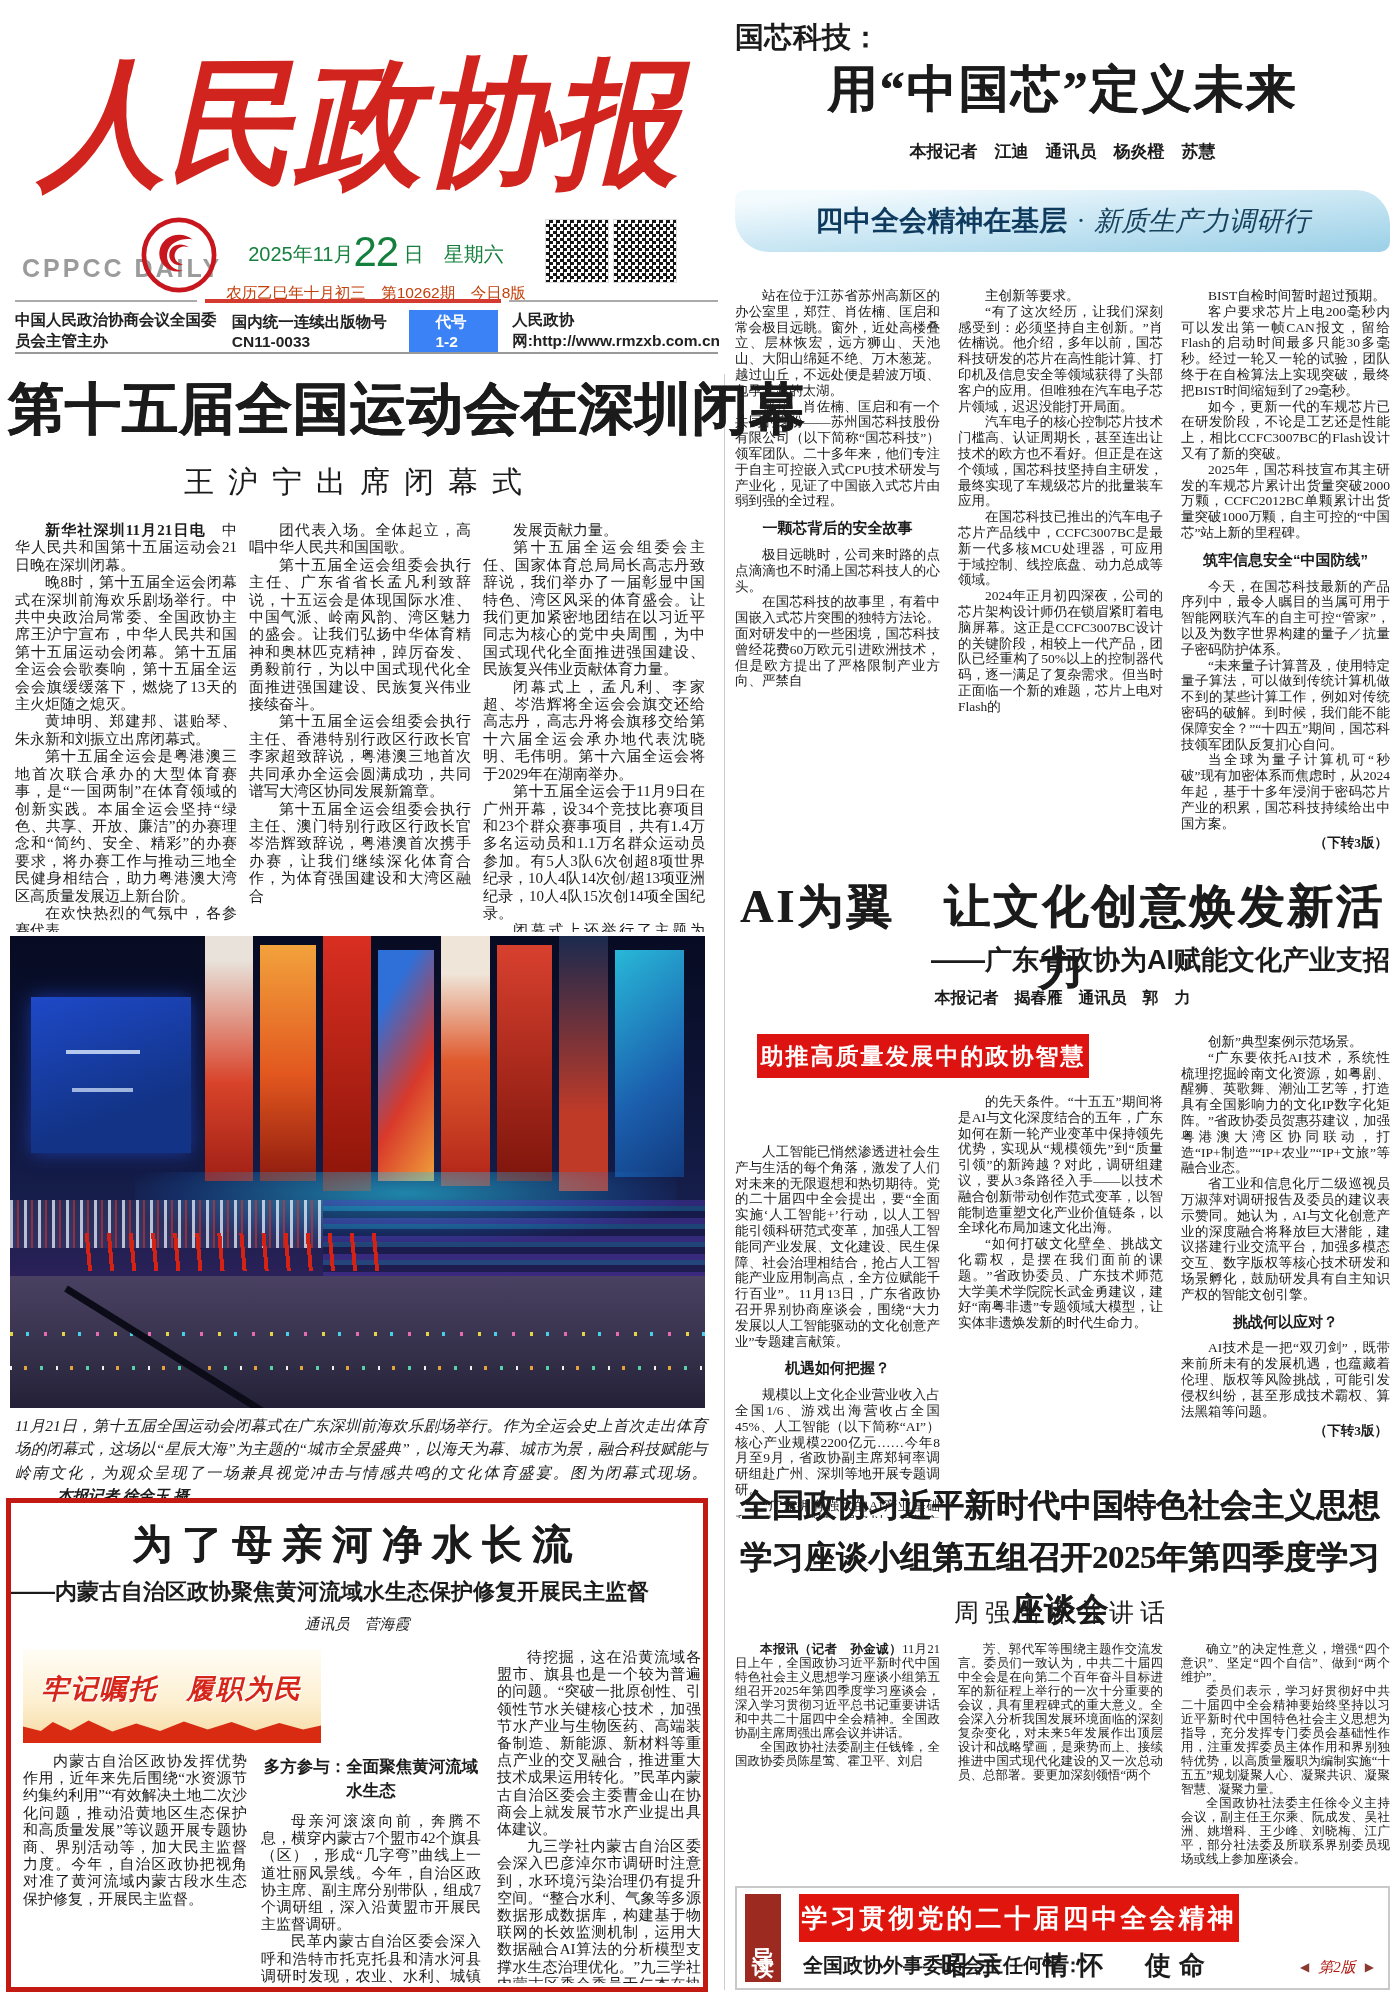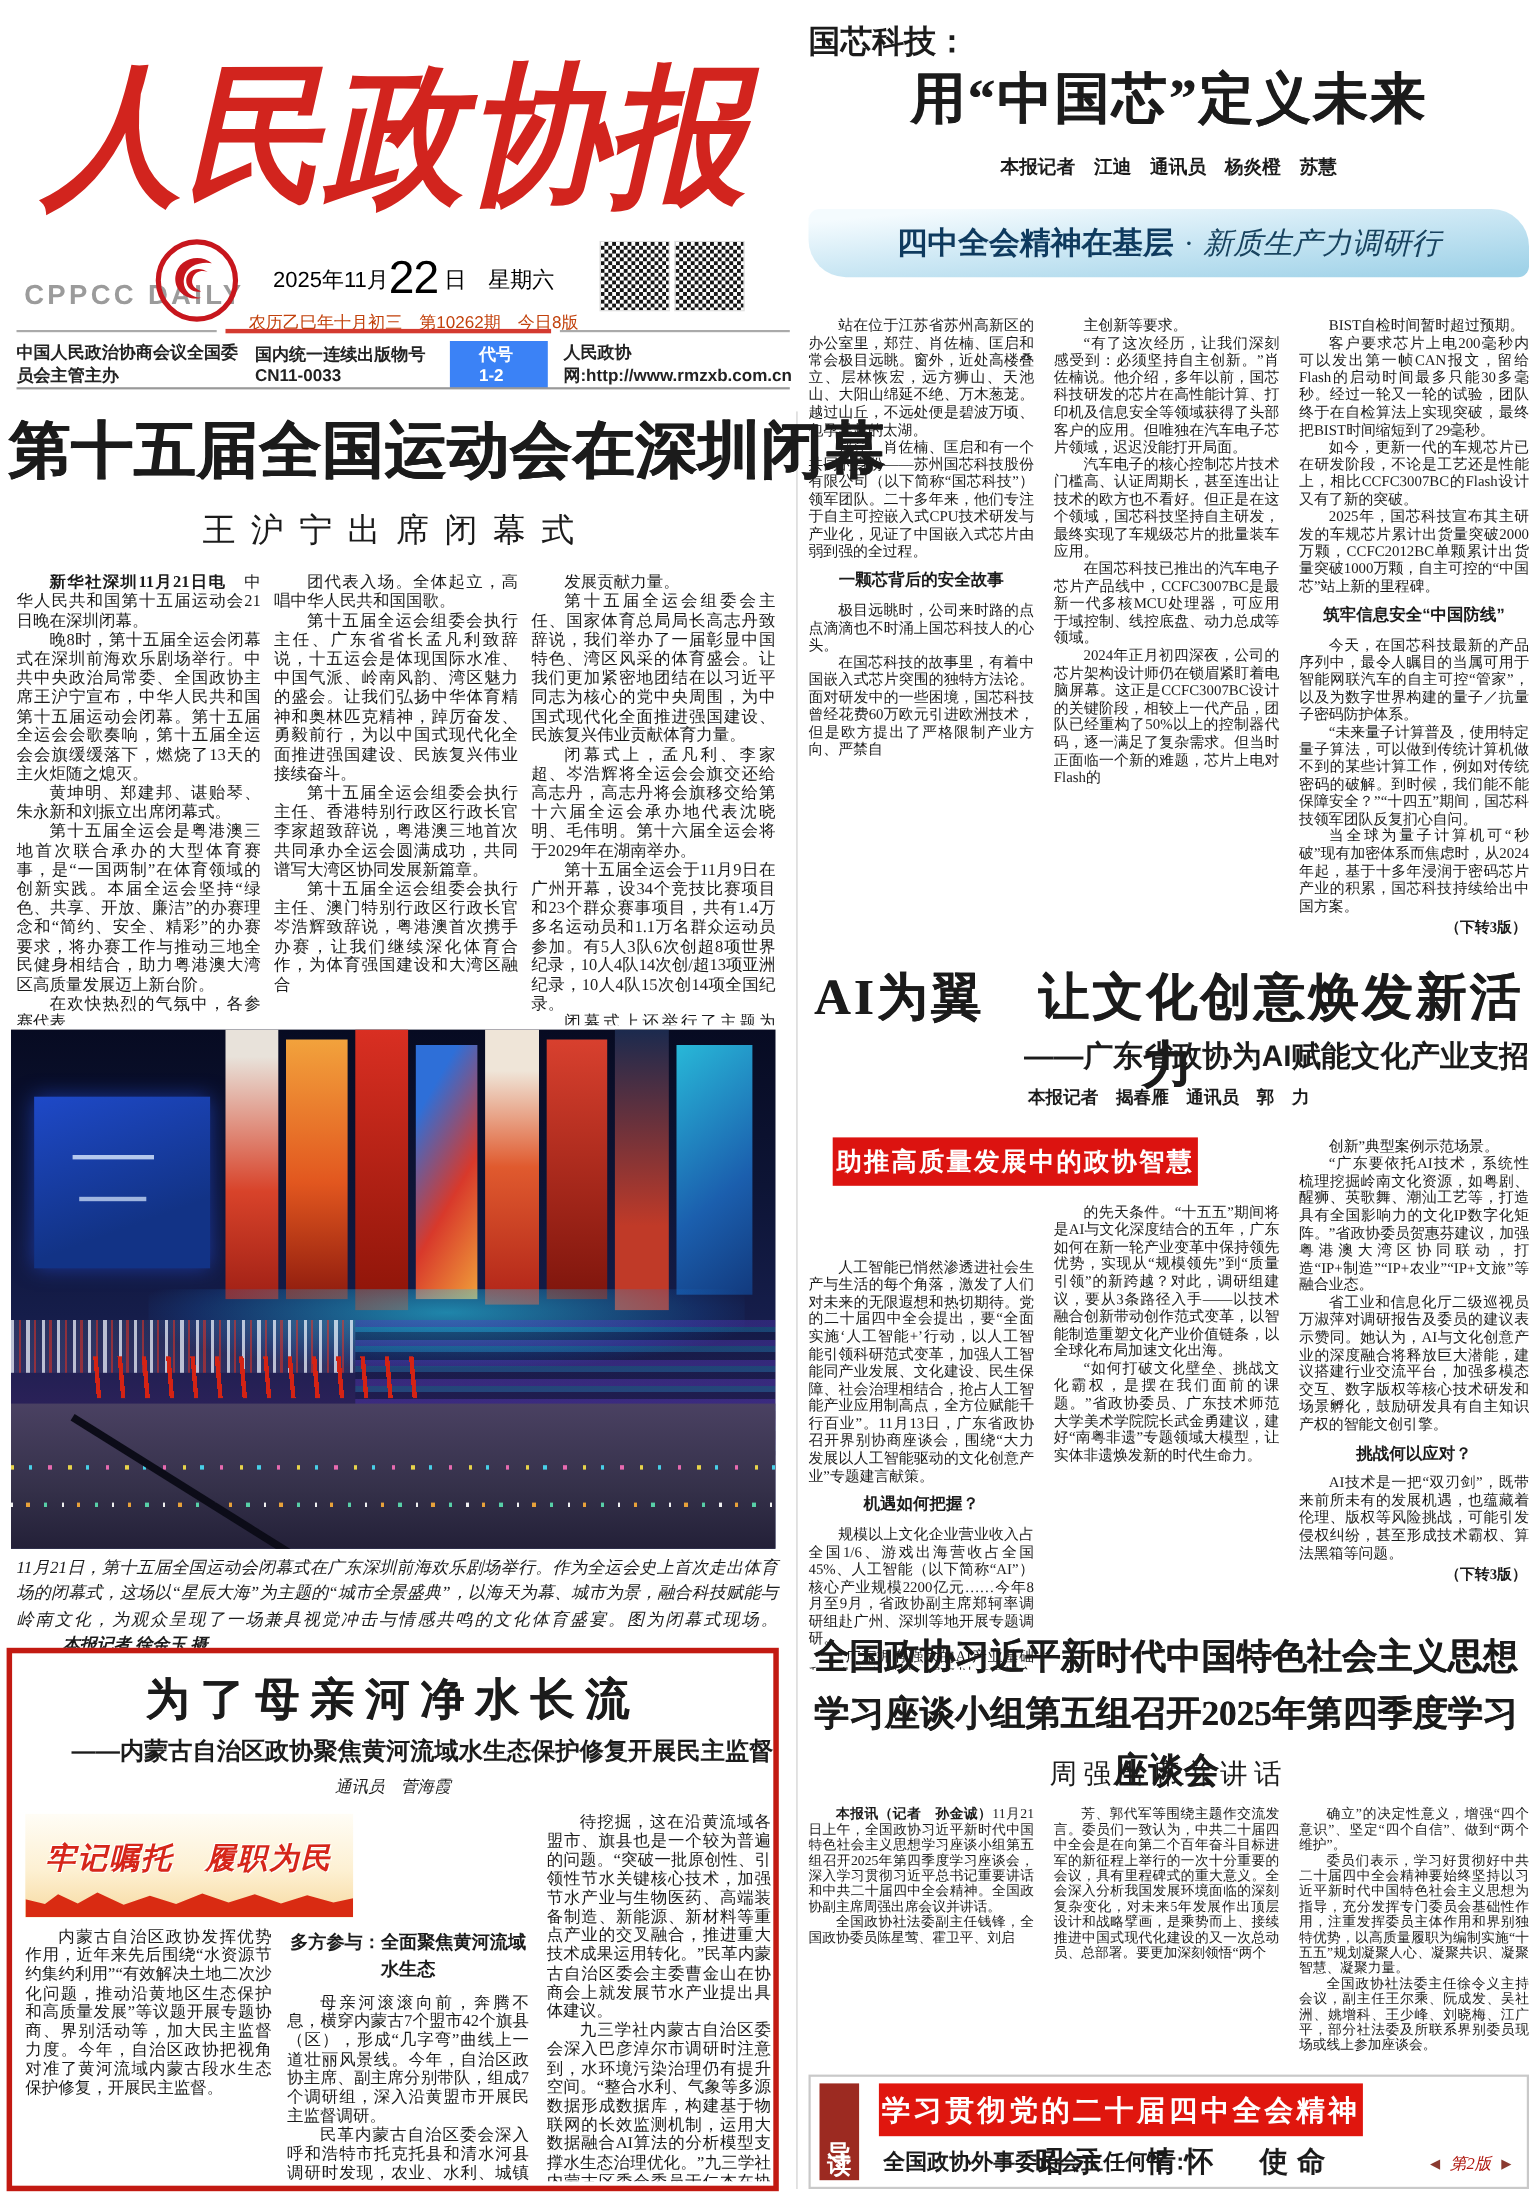--- a/index.html
+++ b/index.html
@@ -14,21 +14,21 @@
            text-indent:0;margin:11px 0;font-size:15px;}
   .tcol{position:absolute;overflow:hidden;}
 
   
   #mast-title{left:40px;top:8px;width:640px;height:234px;font-size:126px;font-weight:900;
       color:#d2241e;font-style:italic;display:flex;align-items:center;justify-content:center;
       letter-spacing:2px;transform:scaleY(1.1);white-space:nowrap;}
   #cppcc{left:22px;top:254px;font-size:25px;color:#9b9b9b;letter-spacing:3px;font-weight:bold;}
   #logo{left:140px;top:216px;width:78px;height:78px;}
   #dateblock{left:220px;top:228px;width:312px;text-align:center;}
-  #date-l1{font-size:20px;color:#000000;}
+  #date-l1{font-size:20px;color:#15803d;}
   #date-day{font-size:42px;vertical-align:-5px;letter-spacing:-1px;}
   #date-l2{font-size:15.5px;margin-top:7px;color:#c2410c;}
   .qr{width:62px;height:62px;background:repeating-conic-gradient(#161616 0% 25%,#ffffff 0% 50%) 0 0/7px 7px;
       outline:1px solid #dddddd;}
   #qr1{left:546px;top:220px;} #qr2{left:614px;top:220px;}
   #rule-a{left:15px;top:300px;width:182px;height:2px;background:#aaaaaa;}
   #rule-b{left:205px;top:299px;width:296px;height:4px;background:#d43a30;}
   #rule-c{left:509px;top:300px;width:209px;height:2px;background:#aaaaaa;}
   #infoline{left:15px;top:312px;width:705px;height:38px;display:flex;align-items:center;gap:14px;
       font-size:15.5px;font-weight:bold;color:#222;}
@@ -77,21 +77,21 @@
   #ph-crane{left:8%;top:74%;width:34%;height:7px;background:#0c0c18;transform:rotate(32deg);transform-origin:left center;}
 
   #caption{left:15px;top:1414px;width:692px;font-size:15.5px;line-height:1.5;font-style:italic;text-align:justify;}
   #caption .credit{font-weight:bold;margin-left:42px;white-space:nowrap;}
 
   
   #river{left:6px;top:1498px;width:702px;height:494px;border:5px solid #c21a12;background:#ffffff;box-sizing:border-box;}
   #river .inner{position:absolute;}
   #river-hl{left:0;width:692px;top:14px;text-align:center;font-size:40px;font-weight:900;letter-spacing:10px;
       text-shadow:0.5px 0 currentColor;}
-  #river-deck{left:0;width:692px;top:74px;font-family:"Liberation Sans",sans-serif;font-size:22px;font-weight:bold;text-align:right;}
+  #river-deck{left:0;width:692px;top:74px;font-family:"Liberation Sans",sans-serif;font-size:22px;font-weight:bold;text-align:left;}
   #river-by{left:0;width:692px;top:112px;font-size:15px;text-align:center;font-style:italic;}
   #river-banner{left:12px;top:146px;width:298px;height:94px;overflow:hidden;
       background:linear-gradient(180deg,#fffdf6 0%,#fdf0d2 55%,#f7d9a0 100%);}
   #river-banner .btxt{position:absolute;left:0;top:22px;width:100%;text-align:center;color:#d6261a;
       font-size:27px;font-weight:900;font-style:italic;letter-spacing:2px;
       text-shadow:1px 1px 0 #ffffff,-1px -1px 0 #ffffff;}
   #river-banner .skyline{position:absolute;left:0;bottom:0;width:100%;height:30px;background:#d92b12;
       clip-path:polygon(0 100%,0 45%,6% 60%,10% 30%,16% 58%,22% 25%,30% 62%,38% 35%,46% 60%,54% 28%,62% 55%,70% 30%,78% 58%,86% 33%,94% 55%,100% 42%,100% 100%);}
   .rivercol{font-size:15px;line-height:17.2px;overflow:hidden;}
   #river-c1{left:12px;top:250px;width:224px;height:228px;}

